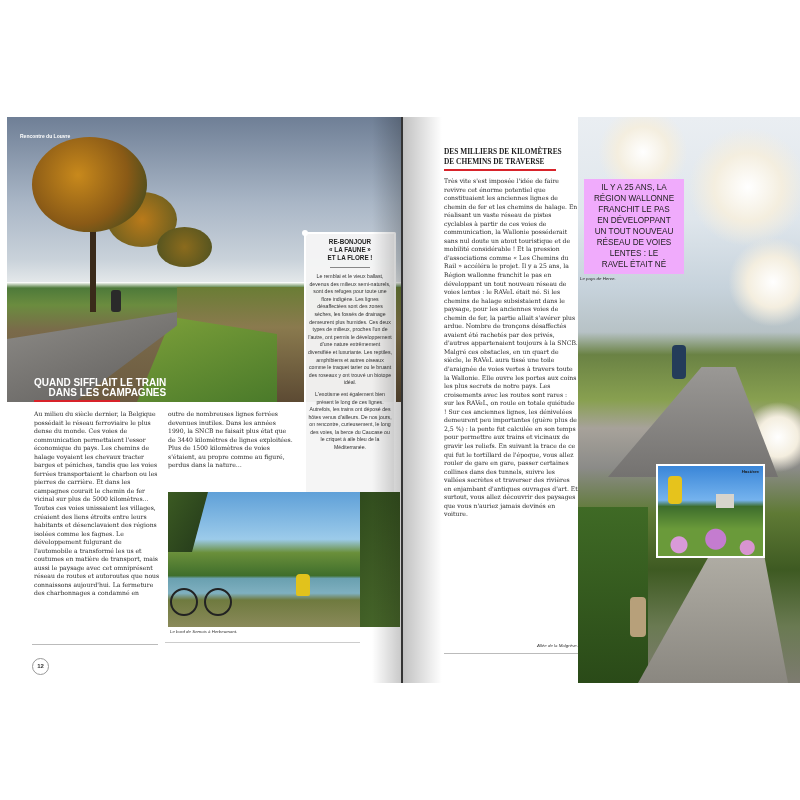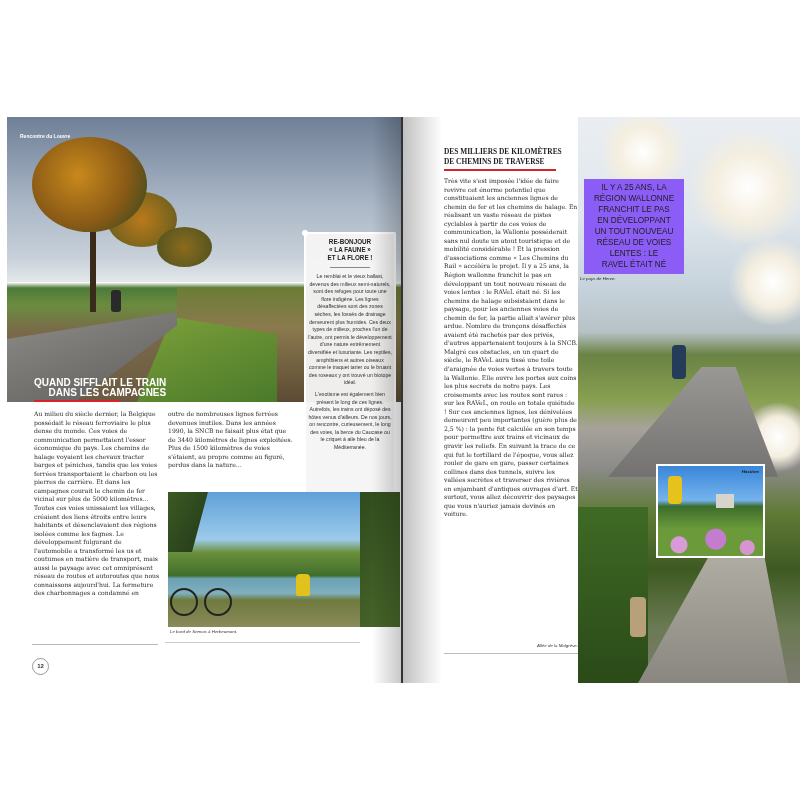--- a/index.html
+++ b/index.html
@@ -69,21 +69,21 @@
 
   .photo-right { position:absolute; left:176px; top:0; width:222px; height:566px; overflow:hidden;
     background:linear-gradient(to bottom,#eaeef2 0%,#dfe6ec 18%,#c7d3dc 30%,#b7c2c6 38%,#6a8244 42%,#88a050 50%,#a7a29a 55%,#8b8b88 62%,#5f7a35 70%,#3e5a22 80%,#6a7a52 90%,#7d7b70 100%); }
   .blossom { position:absolute; border-radius:50%; background:radial-gradient(circle,#fff 0%,#f4eedf 40%,rgba(255,255,255,0) 70%); }
   .photo-right .road2 { position:absolute; left:30px; top:250px; width:170px; height:110px; background:linear-gradient(#9a9895,#747270); clip-path:polygon(55% 0,75% 0,100% 100%,0 100%); }
   .photo-right .cyc2 { position:absolute; left:94px; top:228px; width:14px; height:34px; background:#243c5a; border-radius:4px; }
   .photo-right .path3 { position:absolute; left:60px; top:405px; width:150px; height:161px; background:linear-gradient(#b9b6ad,#8a8780); clip-path:polygon(60% 0,80% 0,100% 100%,0 100%); }
   .photo-right .cyc3 { position:absolute; left:52px; top:480px; width:16px; height:40px; background:#b7a07a; border-radius:4px; }
   .photo-right .hedge { position:absolute; left:0; top:390px; width:70px; height:176px; background:linear-gradient(#3f6a25,#2a4a18); }
 
-  .pull-quote { position:absolute; left:182px; top:62px; width:100px; height:92px; background:#8b5cf6; font-family:"Liberation Sans", sans-serif; font-size:8.2px; line-height:11px; text-align:center; text-transform:uppercase; color:#222; padding-top:3px; white-space:pre-line; }
+  .pull-quote { position:absolute; left:182px; top:62px; width:100px; height:92px; background:#f0abfc; font-family:"Liberation Sans", sans-serif; font-size:8.2px; line-height:11px; text-align:center; text-transform:uppercase; color:#222; padding-top:3px; white-space:pre-line; }
   .caption-right-top { position:absolute; left:178px; top:159px; color:#222; }
 
   .inset-photo { position:absolute; left:254px; top:347px; width:105px; height:90px; border:2px solid #fff; overflow:hidden;
     background:linear-gradient(to bottom,#3a86d8 0%,#75b3ee 38%,#3d6d2c 45%,#6a9a3a 70%,#6a9a3a 100%); }
   .inset-photo .castle { position:absolute; left:58px; top:28px; width:18px; height:14px; background:#d7d4cc; }
   .inset-photo .rider { position:absolute; left:10px; top:10px; width:14px; height:28px; background:#e6c31c; border-radius:4px; }
   .inset-photo .flowers { position:absolute; left:0; bottom:0; width:105px; height:28px; background:radial-gradient(circle at 20% 60%, #d99ad8 0 8px, transparent 9px), radial-gradient(circle at 55% 40%, #c47ccf 0 10px, transparent 11px), radial-gradient(circle at 85% 70%, #d894d0 0 7px, transparent 8px); }
   .inset-caption { position:absolute; right:4px; top:3px; color:#1b1b1b; font-family:"Liberation Sans", sans-serif; font-style:italic; font-weight:bold; font-size:4.4px; }
 </style>
 </head>

